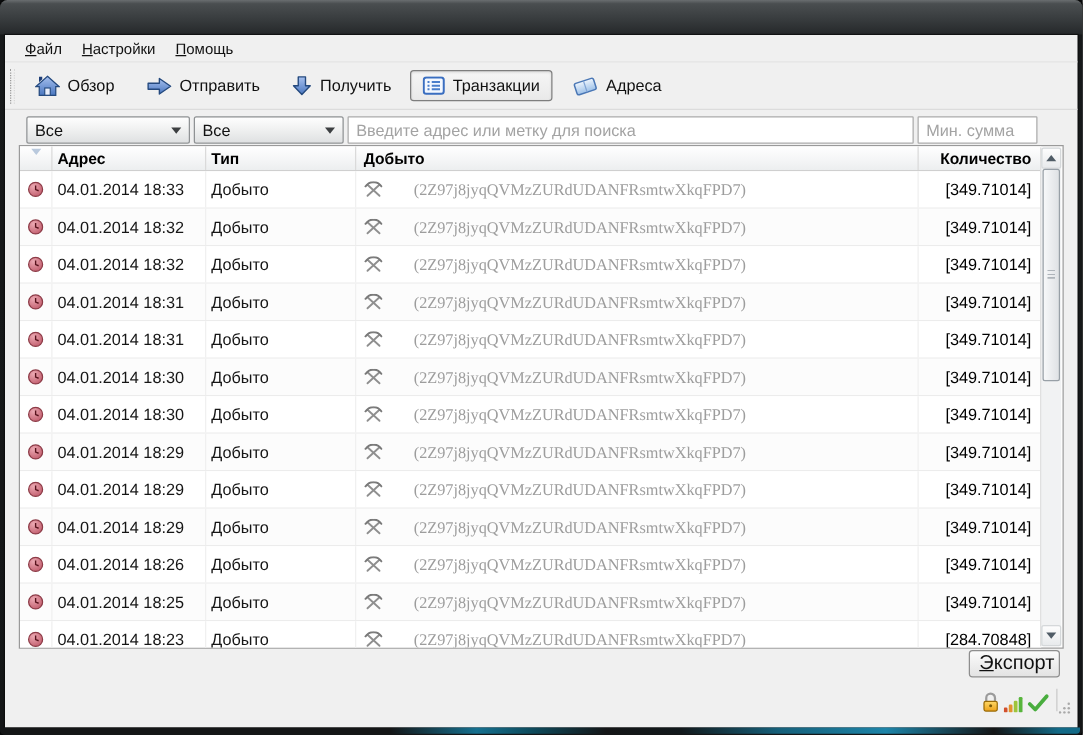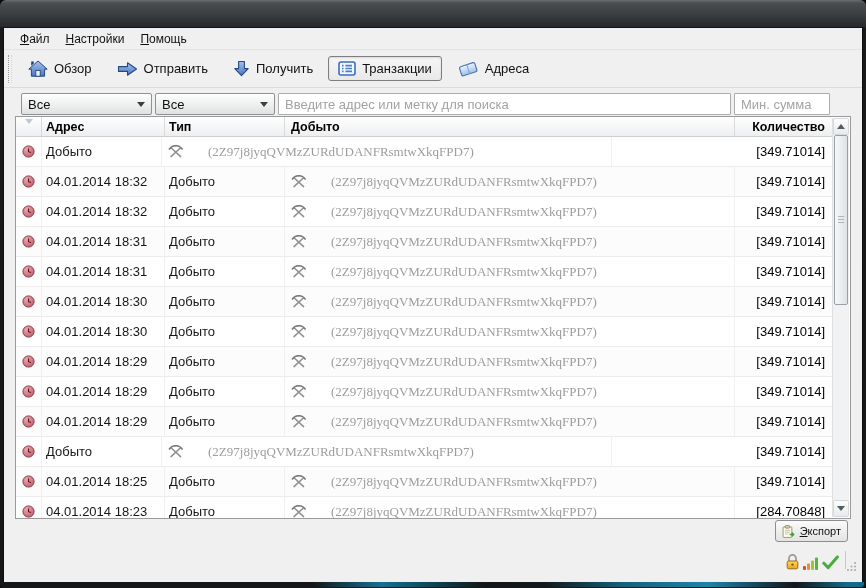--- a/index.html
+++ b/index.html
@@ -83,21 +83,21 @@
     background:linear-gradient(#fdfdfd,#e8eaec);border:1px solid #d5d8da;border-radius:2px;}
   .sb-track{flex:1;position:relative;}
   .sb-thumb{position:absolute;top:0;left:1px;right:1px;height:170px;border:1px solid #98a0a7;border-radius:2px;
     background:linear-gradient(90deg,#f7f8f9,#dfe2e5);}
   .sb-grip{position:absolute;left:3px;right:3px;top:50%;height:7px;margin-top:-4px;
     background:repeating-linear-gradient(#aeb4ba 0 1px,transparent 1px 3px);}
   .tri-up{width:0;height:0;border-left:4px solid transparent;border-right:4px solid transparent;border-bottom:5px solid #505c66;}
   .tri-down{width:0;height:0;border-left:4px solid transparent;border-right:4px solid transparent;border-top:5px solid #505c66;}
   
   .export-btn{position:absolute;top:492px;right:14px;width:73px;height:22px;display:flex;align-items:center;justify-content:center;gap:4px;
-    border:1px solid #8e8e8e;border-radius:3px;background:linear-gradient(#fbfbfb,#e3e3e3);font-size:11px;color:#111;
+    border:1px solid #8e8e8e;border-radius:3px;background:linear-gradient(#fbfbfb,#e3e3e3);font-size:16px;color:#111;
     font-family:"Liberation Sans","DejaVu Sans",sans-serif;}
   .statusbar{position:absolute;right:23px;top:522px;height:20px;display:flex;align-items:flex-end;gap:3px;}
   .status-sep{position:absolute;right:16px;top:523px;width:1px;height:18px;background:#c9c9c9;}
   .grip{position:absolute;right:5px;top:533px;}
   u{text-decoration:underline;}
 </style>
 </head>
 <body>
 
 <svg width="0" height="0" style="position:absolute">
@@ -200,20 +200,21 @@
         <div class="th th-amt">Количество</div>
       </div>
       <div class="tbody">
   <div class="tr">
     <div class="td td-status">
       <svg width="13" height="13" viewBox="0 0 13 13">
         <circle cx="6.5" cy="6.5" r="5.6" fill="url(#gClock)" stroke="#8c3a46" stroke-width="1"></circle>
         <path d="M6.5 3.4 V6.7 L8.9 7.6" stroke="#57121c" stroke-width="1.1" fill="none"></path>
       </svg>
     </div>
+    <div class="td td-date">04.01.2014 18:33</div>
     <div class="td td-type">Добыто</div>
     <div class="td td-addr">
       <svg width="15" height="13" viewBox="0 0 15 13">
         <g stroke="#8f8f8f" stroke-width="1.5" fill="none" stroke-linecap="round">
           <path d="M3 2.8 L12.6 11.6"></path>
                   <path d="M12.6 2.8 L3 11.6"></path>
         </g>
         <path d="M1 4.6 C3.4 1.4 6.4 0.6 8 0.9" stroke="#7a7a7a" stroke-width="1.6" fill="none"></path>
         <path d="M14.6 4.6 C12.2 1.4 9.2 0.6 7.6 0.9" stroke="#7a7a7a" stroke-width="1.6" fill="none"></path>
       </svg>
@@ -429,20 +430,21 @@
     <div class="td td-amt">[349.71014]</div>
   </div>
 
   <div class="tr">
     <div class="td td-status">
       <svg width="13" height="13" viewBox="0 0 13 13">
         <circle cx="6.5" cy="6.5" r="5.6" fill="url(#gClock)" stroke="#8c3a46" stroke-width="1"></circle>
         <path d="M6.5 3.4 V6.7 L8.9 7.6" stroke="#57121c" stroke-width="1.1" fill="none"></path>
       </svg>
     </div>
+    <div class="td td-date">04.01.2014 18:26</div>
     <div class="td td-type">Добыто</div>
     <div class="td td-addr">
       <svg width="15" height="13" viewBox="0 0 15 13">
         <g stroke="#8f8f8f" stroke-width="1.5" fill="none" stroke-linecap="round">
           <path d="M3 2.8 L12.6 11.6"></path>
                   <path d="M12.6 2.8 L3 11.6"></path>
         </g>
         <path d="M1 4.6 C3.4 1.4 6.4 0.6 8 0.9" stroke="#7a7a7a" stroke-width="1.6" fill="none"></path>
         <path d="M14.6 4.6 C12.2 1.4 9.2 0.6 7.6 0.9" stroke="#7a7a7a" stroke-width="1.6" fill="none"></path>
       </svg>

